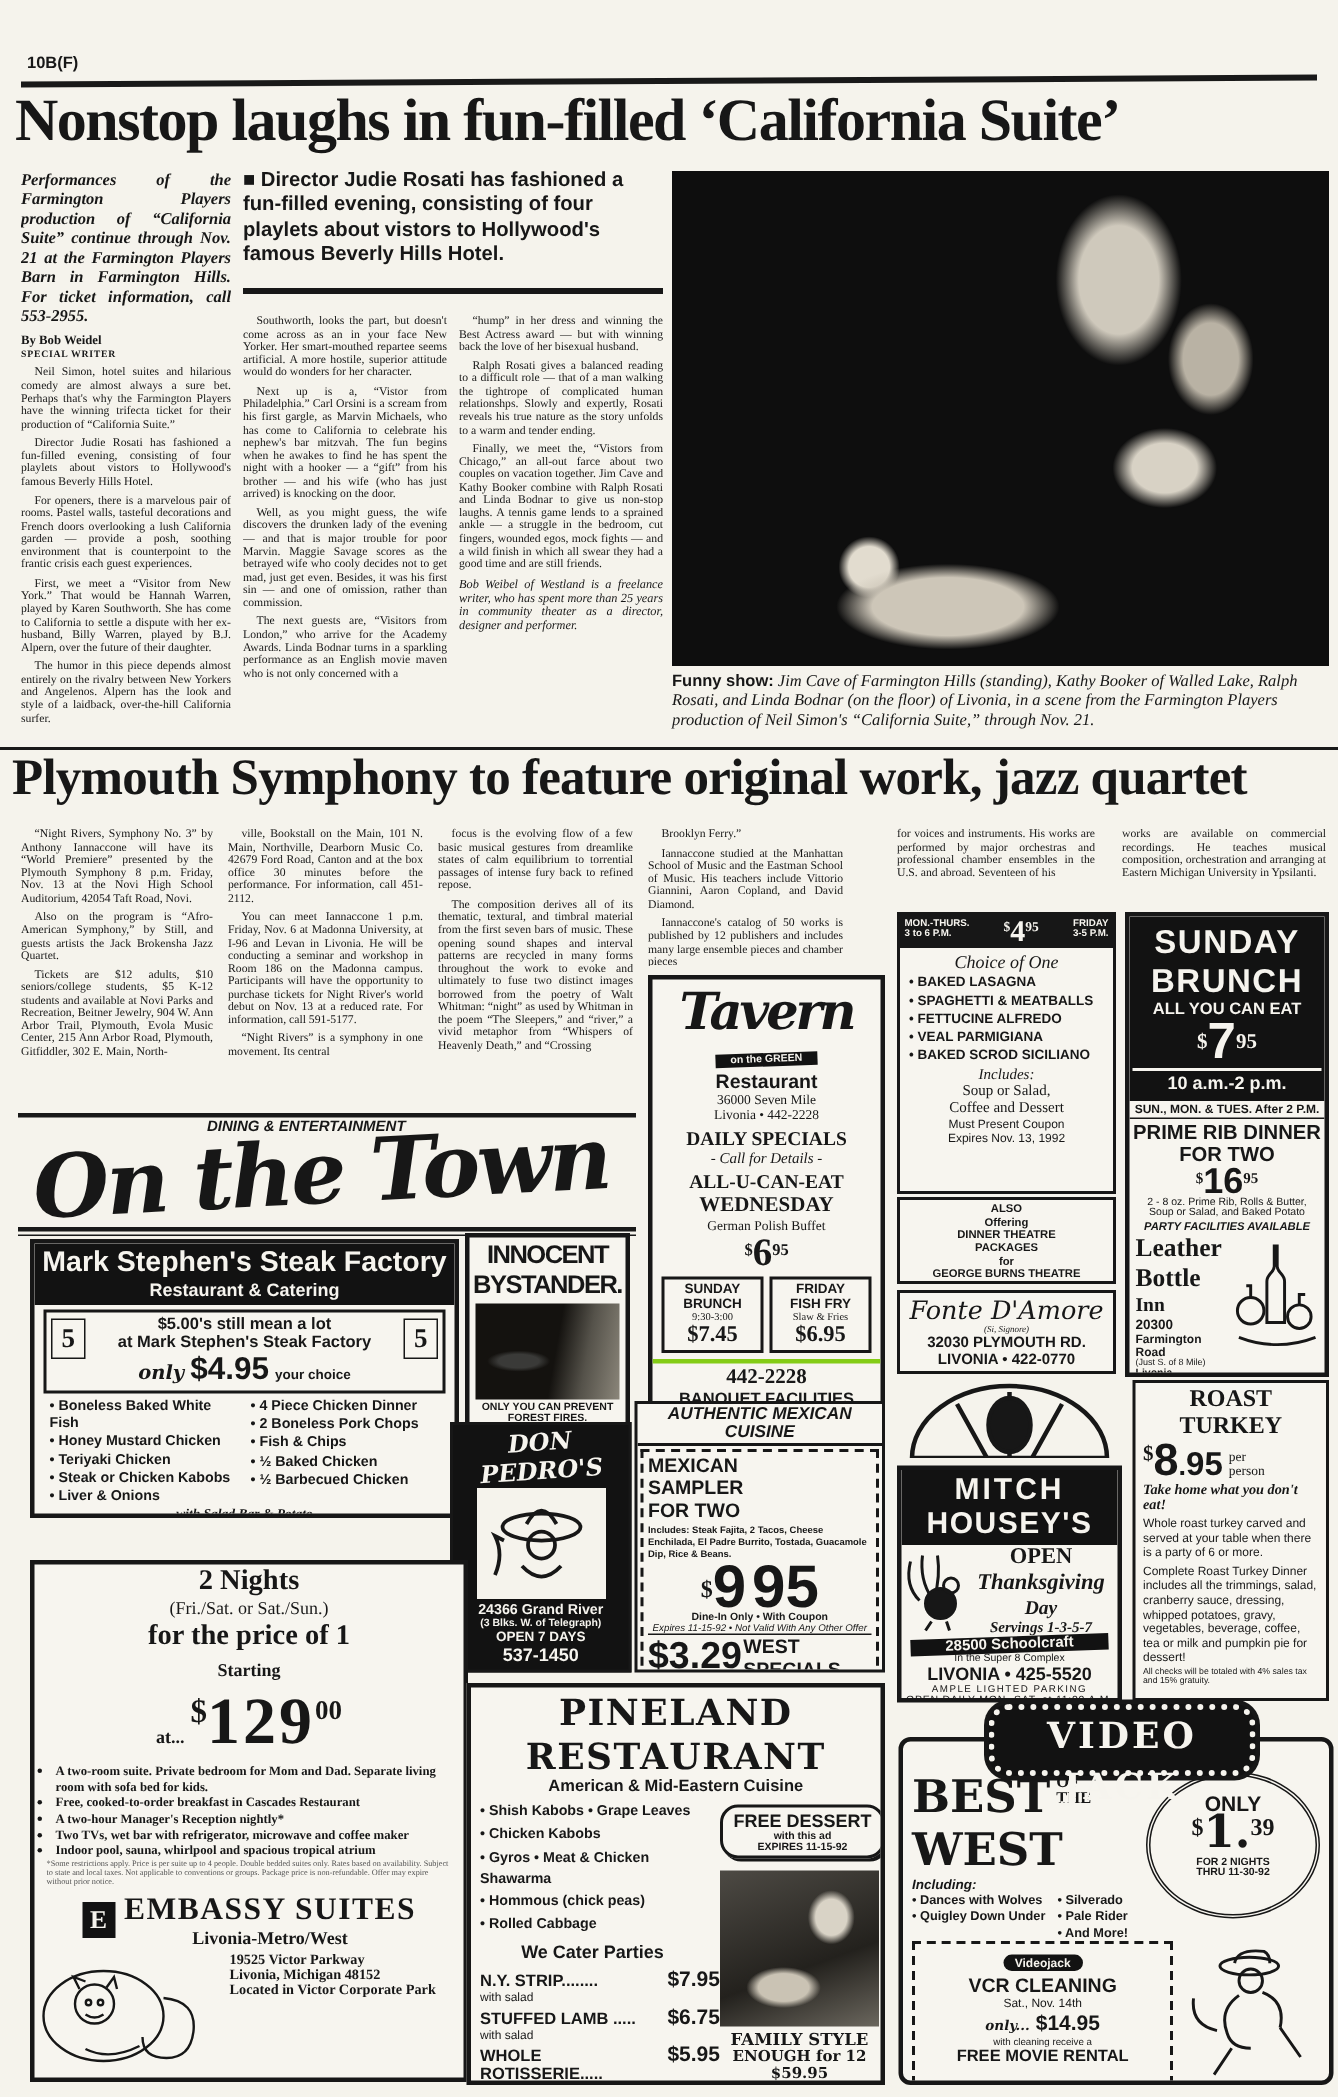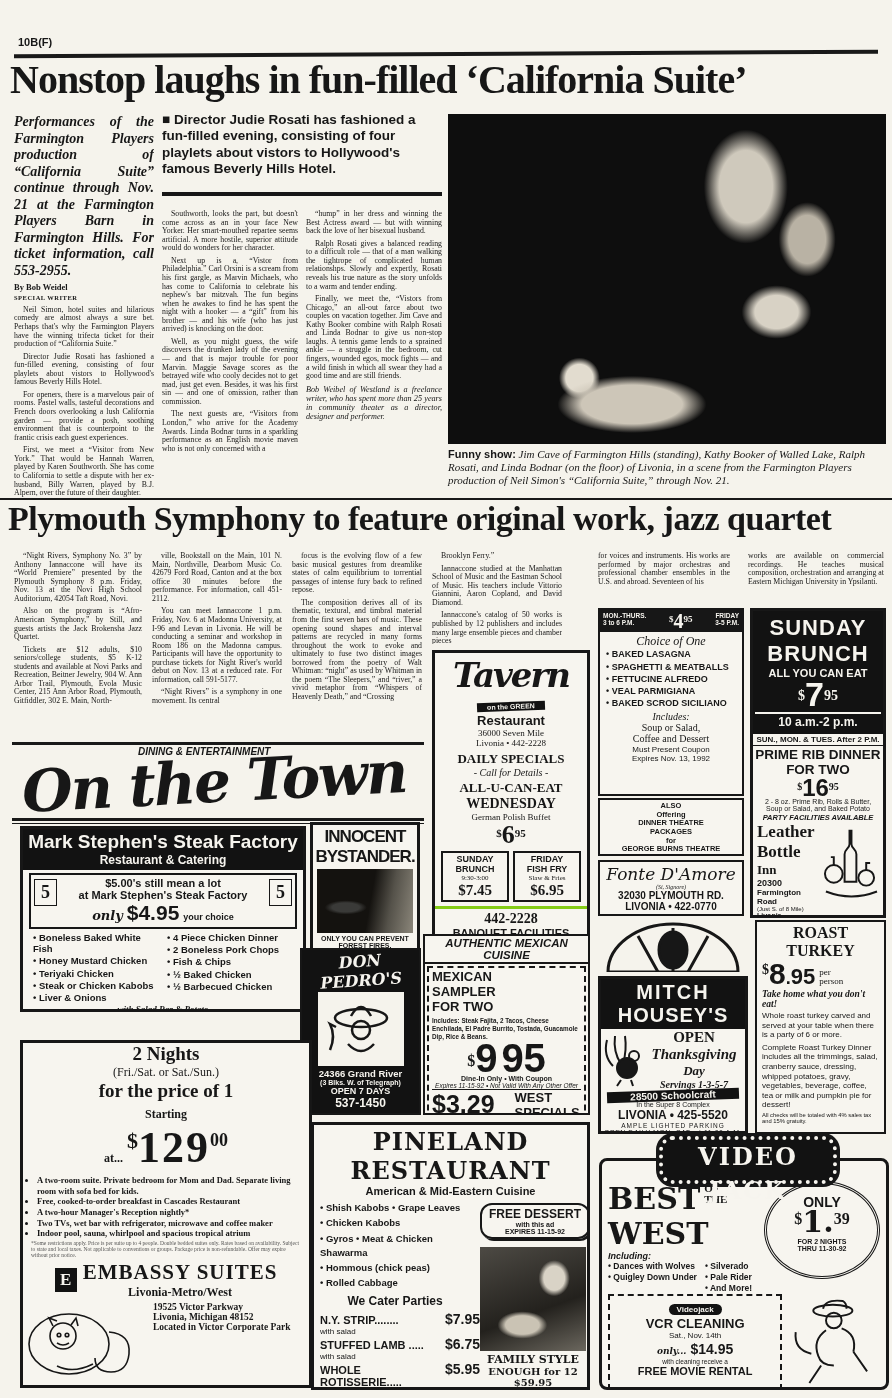--- a/index.html
+++ b/index.html
@@ -4,21 +4,21 @@
 <style>
   html,body{margin:0;padding:0;background:#d8d4cb;}
   .page{position:relative;width:892px;height:1398px;margin:0 auto;background:#f5f3ec;color:#171717;
         font-family:"Liberation Serif","DejaVu Serif",serif;overflow:hidden;}
   .abs{position:absolute;}
   .sans{font-family:"Liberation Sans","DejaVu Sans",sans-serif;}
   .b{font-weight:bold}.i{font-style:italic}.c{text-align:center}
   .rule{background:#191919;}
   .body8{font-size:7.8px;line-height:1.1;text-align:justify;overflow:hidden;}
   .body8 p{margin:0 0 4px;text-indent:9px;}
-  .lede{font-style:italic;font-weight:bold;font-size:14px;line-height:1.18;text-indent:0!important;}
+  .lede{font-style:italic;font-weight:bold;font-size:11px;line-height:1.18;text-indent:0!important;}
   .byline{font-size:8.5px;margin:3px 0 4px;text-indent:0!important;}
   .ad{border:2px solid #171717;background:#f7f5ef;box-sizing:border-box;overflow:hidden;}
   .blackbox{background:#121212;color:#f6f4ee;}
   .sup{font-size:.45em;vertical-align:super;font-weight:bold;}
   .dots li{list-style:none;margin:0 0 1px;}
   .dots li::before{content:"• ";}
   ul{margin:0;padding:0;}
   .script{font-family:"DejaVu Serif",serif;font-style:italic;}
   .menuline{display:flex;justify-content:space-between;align-items:baseline;}
 </style>
@@ -287,21 +287,21 @@
         <div>
           <div class="sans b" style="font-size:13px;">MEXICAN</div>
           <div class="sans b" style="font-size:13px;">SAMPLER</div>
           <div class="sans b" style="font-size:13px;">FOR TWO</div>
         </div>
         <div class="sans b" style="font-size:6.3px;line-height:1.25;">Includes: Steak Fajita, 2 Tacos, Cheese Enchilada, El Padre Burrito, Tostada, Guacamole Dip, Rice &amp; Beans.</div>
       </div>
       <div class="c" style="line-height:.85;"><span class="sup" style="font-size:16px;">$</span><span class="sans b" style="font-size:40px;letter-spacing:4px;">9</span><span class="sans b" style="font-size:40px;">95</span></div>
       <div class="c sans b" style="font-size:7px;">Dine-In Only • With Coupon</div>
       <div class="c sans i" style="font-size:6.5px;border-bottom:1px solid #171717;">Expires 11-15-92 • Not Valid With Any Other Offer</div>
-      <div style="display:flex;align-items:flex-start;gap:20px;">
+      <div style="display:flex;align-items:flex-start;gap:1px;">
         <span class="sans b" style="font-size:25px;">$3.29</span>
         <span class="sans b" style="font-size:13px;"><span>WEST</span><br><span>SPECIALS</span></span>
       </div>
       <div style="display:flex;align-items:center;gap:3px;">
         <span class="sans b" style="font-size:22px;letter-spacing:1px;">FREE</span>
         <span class="sans b" style="font-size:8px;">Banquet Room for Weddings, Showers &amp; Parties</span>
       </div>
     </div>
   </div>
 

